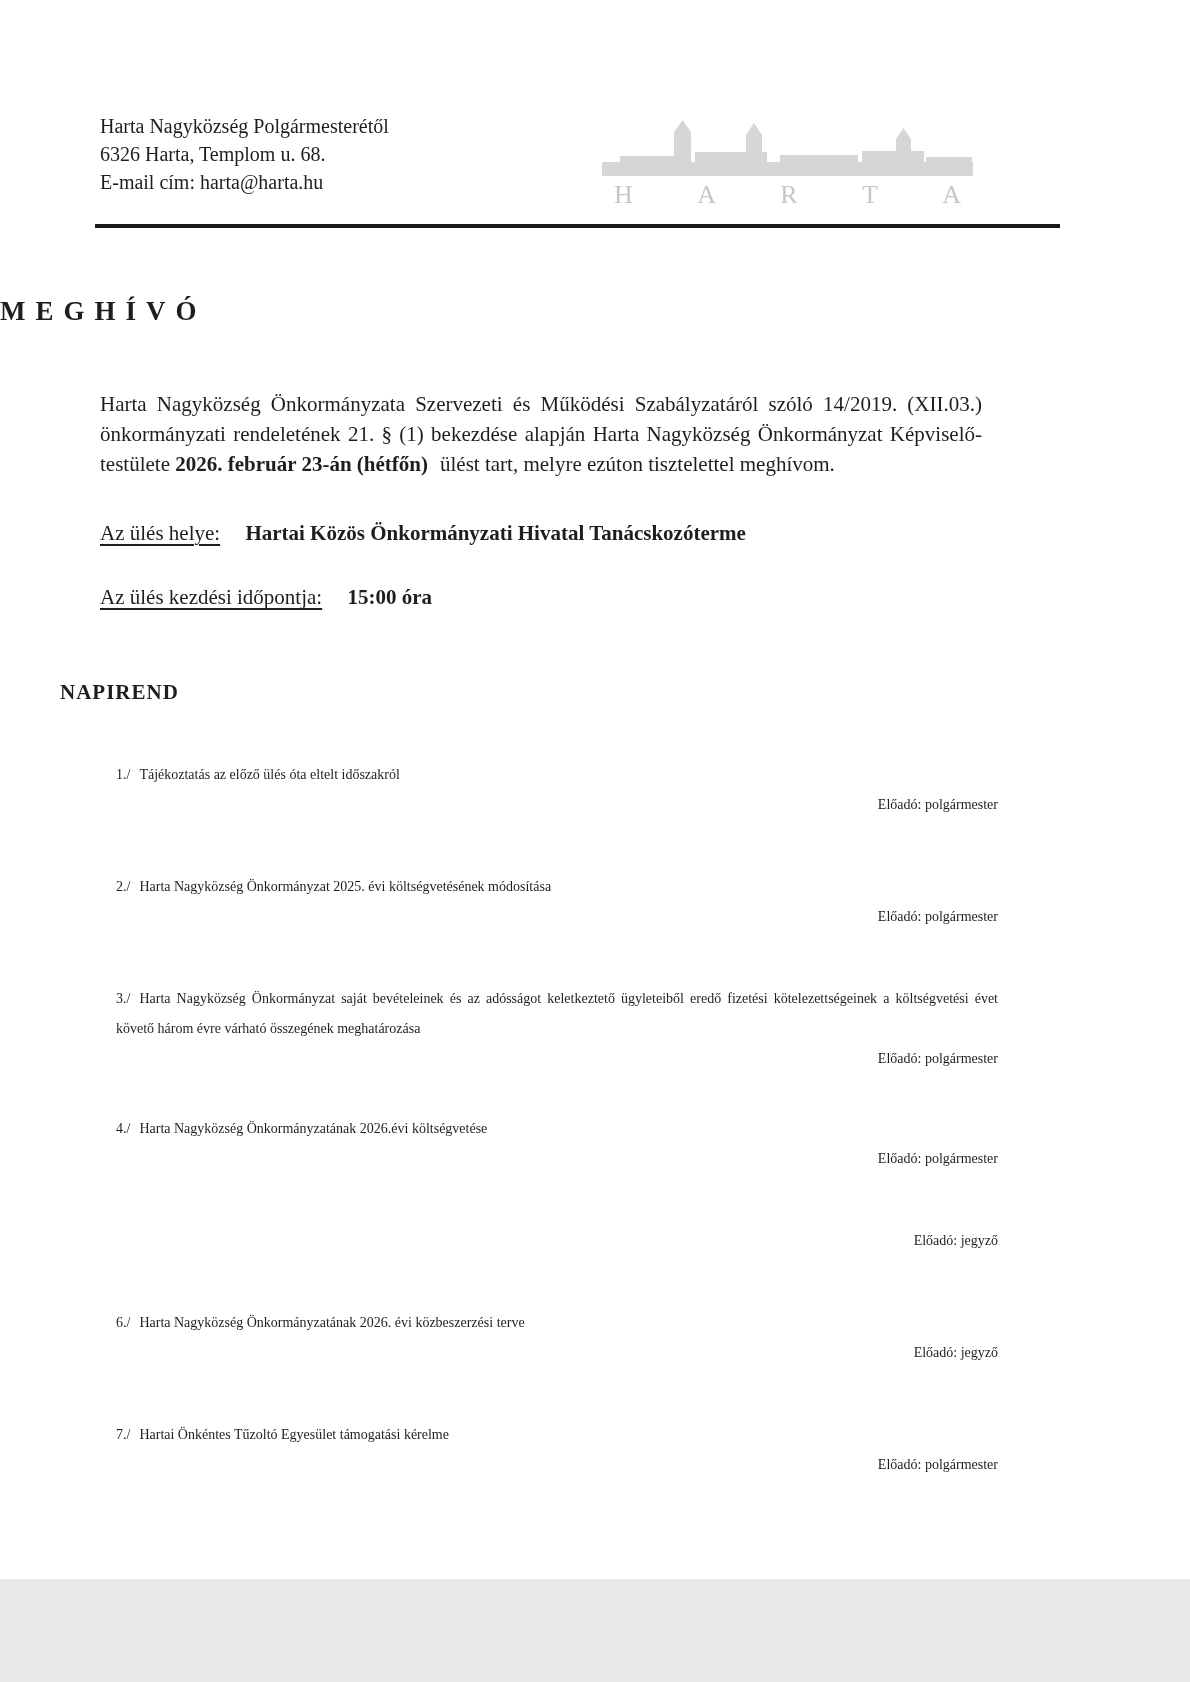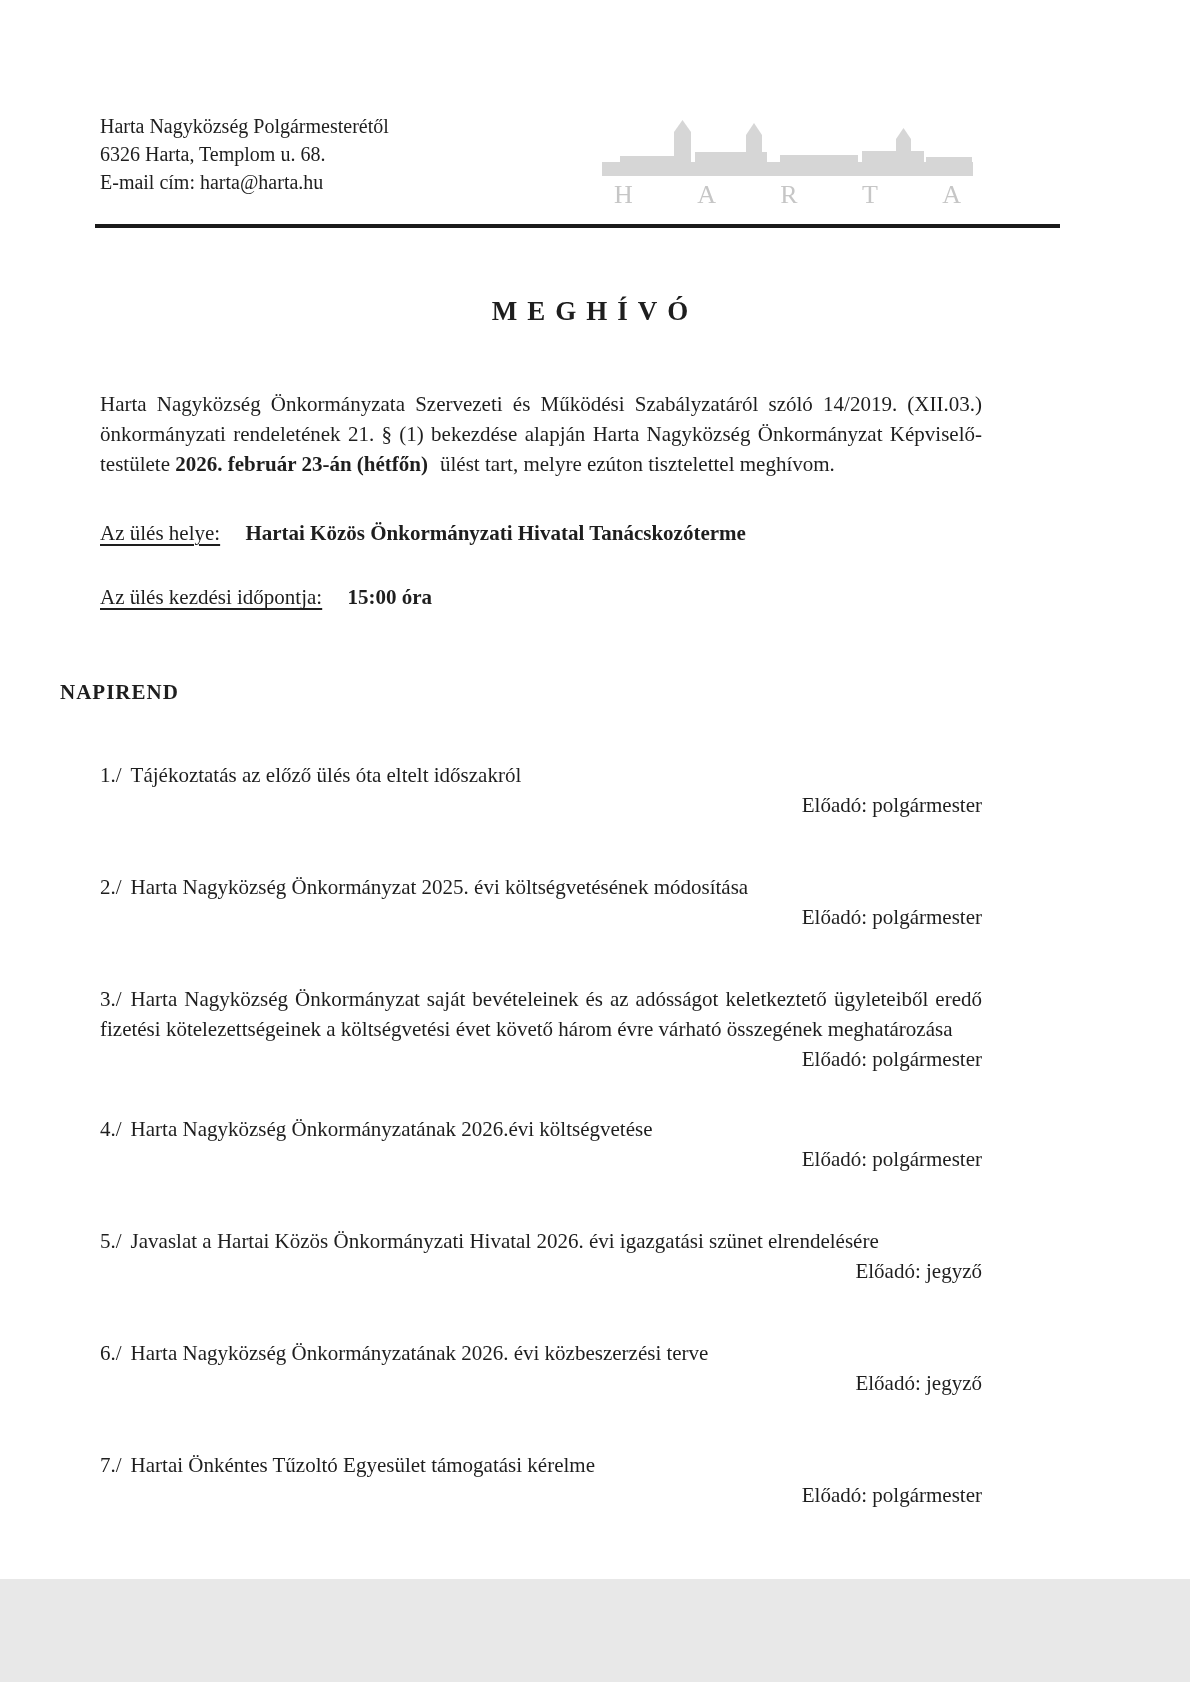--- a/index.html
+++ b/index.html
@@ -47,21 +47,20 @@
     left: 95px;
     width: 965px;
     height: 4px;
     background: #1a1a1a;
   }
   .doc-title {
     position: absolute;
     top: 296px;
     left: 0;
     width: 1190px;
-    text-align: center;
     font-size: 27px;
     font-weight: bold;
     letter-spacing: 10px;
   }
   .intro {
     position: absolute;
     top: 368px;
     left: 100px;
     width: 882px;
     font-size: 21px;
@@ -86,23 +85,23 @@
     left: 12px;
     width: 1190px;
     font-size: 21px;
     font-weight: bold;
     letter-spacing: 1px;
     margin-left: 48px;
   }
   .agenda {
     position: absolute;
     top: 760px;
-    left: 100px;
+    left: 116px;
     width: 882px;
-    font-size: 21px;
+    font-size: 14px;
     line-height: 30px;
   }
   .agenda-item { margin: 0 0 52px 0; }
   .agenda-item.tight { margin-bottom: 40px; }
   .agenda-item p { margin: 0; text-align: justify; }
   .agenda-number { margin-right: 9px; }
   .agenda-presenter { text-align: right; }
   .p-indent { padding-left: 6px; }
   .page-number {
     position: absolute;
@@ -188,21 +187,20 @@
       <p><span class="agenda-number">3./</span><span>Harta Nagyközség  Önkormányzat saját bevételeinek és az adósságot keletkeztető  ügyleteiből eredő fizetési kötelezettségeinek a költségvetési évet követő három évre várható összegének meghatározása</span></p>
       <div class="agenda-presenter">Előadó: polgármester</div>
     </div>
 
     <div class="agenda-item">
       <p><span class="agenda-number">4./</span><span>Harta Nagyközség Önkormányzatának 2026.évi költségvetése</span></p>
       <div class="agenda-presenter">Előadó: polgármester</div>
     </div>
 
     <div class="agenda-item">
-      <p><span class="agenda-number">5./</span><span>Javaslat a Hartai Közös Önkormányzati Hivatal 2026. évi igazgatási szünet elrendelésére</span></p>
       <div class="agenda-presenter">Előadó: jegyző</div>
     </div>
 
     <div class="agenda-item">
       <p><span class="agenda-number">6./</span><span>Harta Nagyközség Önkormányzatának 2026. évi közbeszerzési terve</span></p>
       <div class="agenda-presenter">Előadó: jegyző</div>
     </div>
 
     <div class="agenda-item">
       <p><span class="agenda-number">7./</span><span>Hartai Önkéntes Tűzoltó Egyesület támogatási kérelme</span></p>

